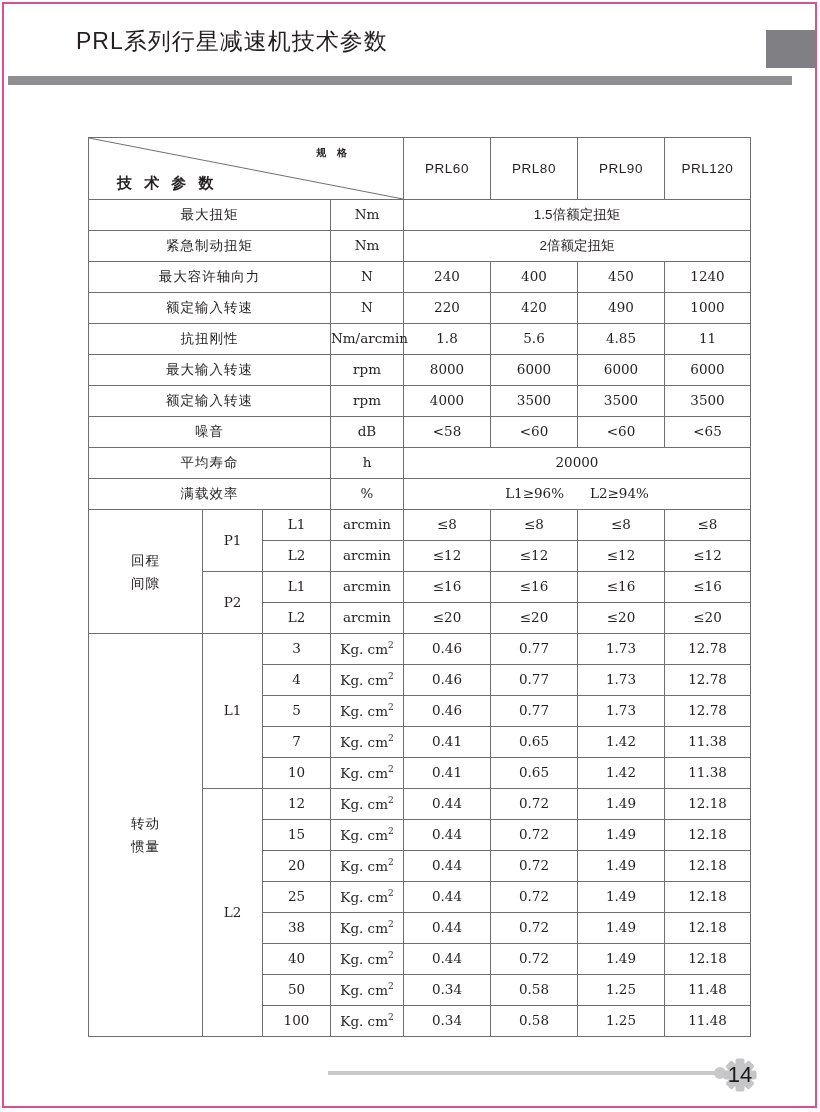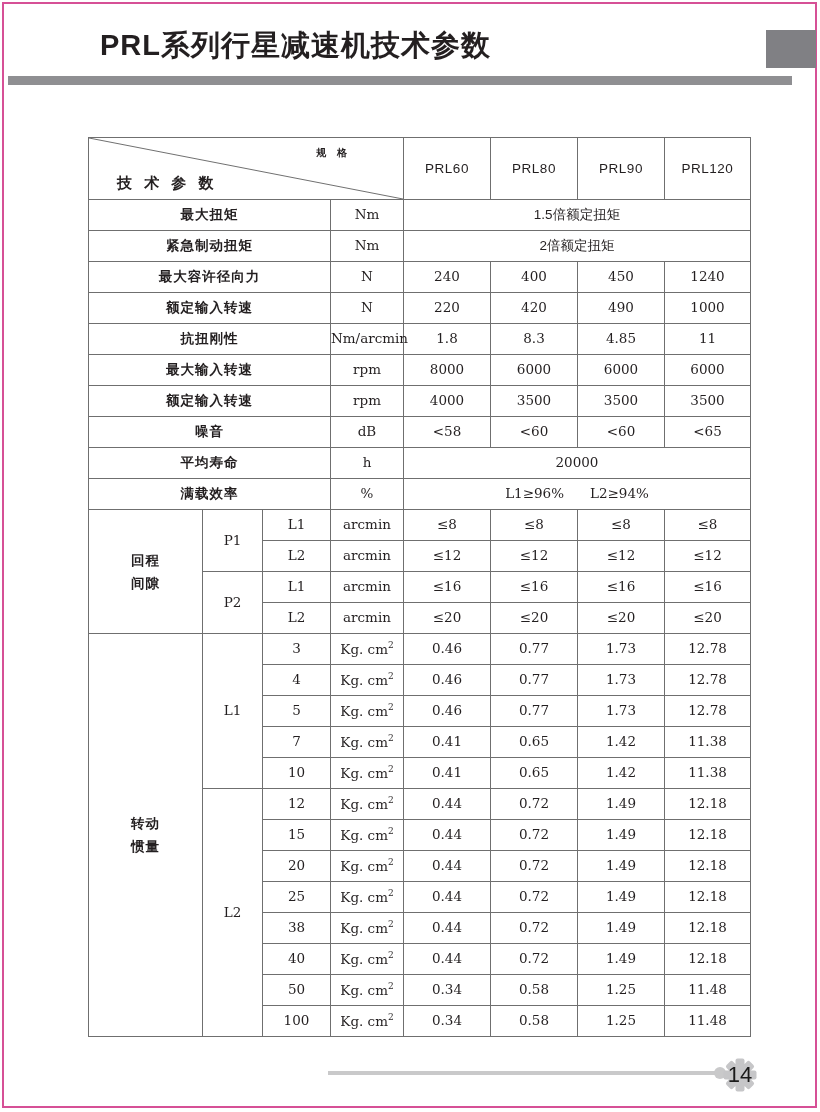--- a/index.html
+++ b/index.html
@@ -2,35 +2,35 @@
 <html><head>
 <meta charset="utf-8">
 <style>
   html,body{margin:0;padding:0;}
   body{
     width:820px;height:1112px;position:relative;background:#ffffff;
     font-family:"Liberation Sans",sans-serif;color:#231f20;overflow:hidden;
   }
   .page-frame{position:absolute;left:2px;top:2px;right:3px;bottom:4px;border:2px solid #d65096;pointer-events:none;}
 
-  .page-title{position:absolute;left:100px;top:26px;font-size:29px;font-weight:bold;letter-spacing:1px;}
+  .page-title{position:absolute;left:76px;top:26px;font-size:23px;font-weight:normal;letter-spacing:1px;}
   .title-rule{position:absolute;left:8px;top:76px;width:784px;height:9px;background:#8f8f92;}
   .corner-square{position:absolute;left:766px;top:30px;width:50px;height:38px;background:#808084;}
 
   table.spec{
     position:absolute;left:88px;top:137px;border-collapse:collapse;table-layout:fixed;
     width:662px;
   }
   table.spec td{
     border:1px solid #6f6f6f;text-align:center;vertical-align:middle;
     padding:0;height:30px;font-size:13.5px;line-height:1.15;background:#ffffff;
   }
   table.spec tr.hdr td{height:61px;}
   td.shaded{background:#d8d4cd;}
-  td.label-cell{font-weight:bold;font-size:14.5px;letter-spacing:1px;}
+  td.label-cell{font-weight:normal;font-size:14.5px;letter-spacing:1px;}
   .serif{font-family:"DejaVu Serif",serif;}
   td.model{font-size:15px;letter-spacing:0.5px;}
   td.diag{position:relative;}
   td.diag svg{position:absolute;left:0;top:0;width:100%;height:100%;}
   .diag-top{position:absolute;right:52px;top:9px;font-weight:bold;font-size:10px;letter-spacing:4px;}
   .diag-bottom{position:absolute;left:28px;bottom:8px;font-weight:bold;font-size:15px;letter-spacing:4px;margin-top:24px;}
   .two-line div{line-height:23px;}
   sup{font-size:9px;}
   .eff-gap{display:inline-block;width:26px;}
 
@@ -79,40 +79,40 @@
     <td colspan="3" class="label-cell shaded">最大扭矩</td>
     <td class="serif shaded">Nm</td>
     <td colspan="4" class="shaded">1.5倍额定扭矩</td>
   </tr>
   <tr>
     <td colspan="3" class="label-cell">紧急制动扭矩</td>
     <td class="serif">Nm</td>
     <td colspan="4">2倍额定扭矩</td>
   </tr>
   <tr>
-    <td colspan="3" class="label-cell shaded">最大容许径向力</td>
+    <td colspan="3" class="label-cell shaded">最大容许轴向力</td>
     <td class="serif shaded">N</td>
     <td class="serif shaded">240</td>
     <td class="serif shaded">400</td>
     <td class="serif shaded">450</td>
     <td class="serif shaded">1240</td>
   </tr>
   <tr>
     <td colspan="3" class="label-cell">额定输入转速</td>
     <td class="serif">N</td>
     <td class="serif">220</td>
     <td class="serif">420</td>
     <td class="serif">490</td>
     <td class="serif">1000</td>
   </tr>
   <tr>
     <td colspan="3" class="label-cell shaded">抗扭刚性</td>
     <td class="serif shaded">Nm/arcmin</td>
     <td class="serif shaded">1.8</td>
-    <td class="serif shaded">8.3</td>
+    <td class="serif shaded">5.6</td>
     <td class="serif shaded">4.85</td>
     <td class="serif shaded">11</td>
   </tr>
   <tr>
     <td colspan="3" class="label-cell">最大输入转速</td>
     <td class="serif">rpm</td>
     <td class="serif">8000</td>
     <td class="serif">6000</td>
     <td class="serif">6000</td>
     <td class="serif">6000</td>

